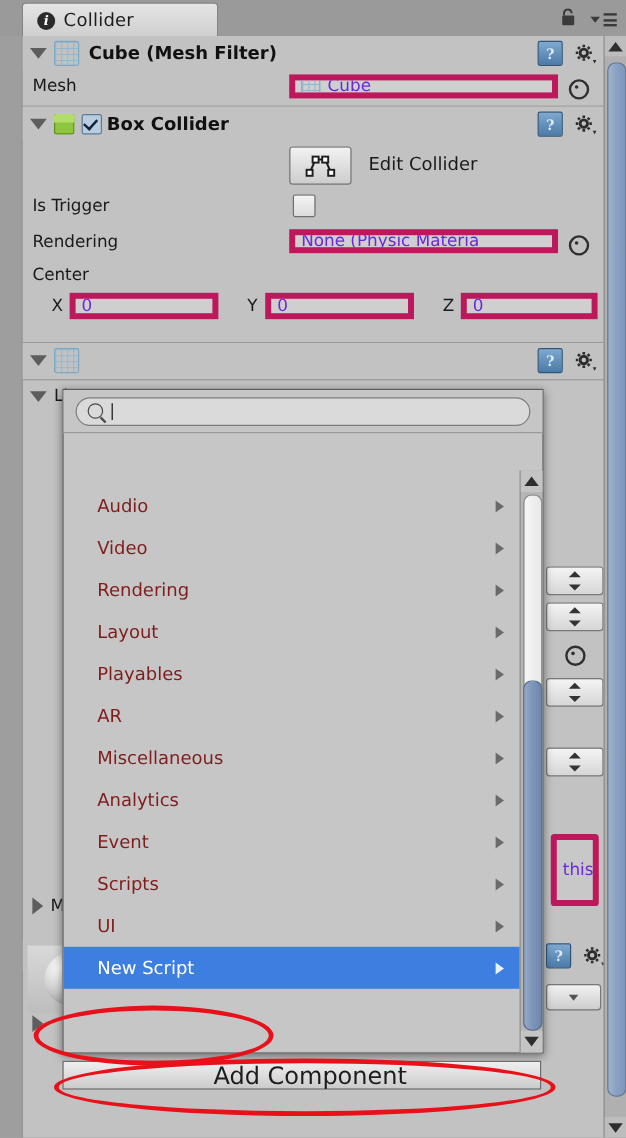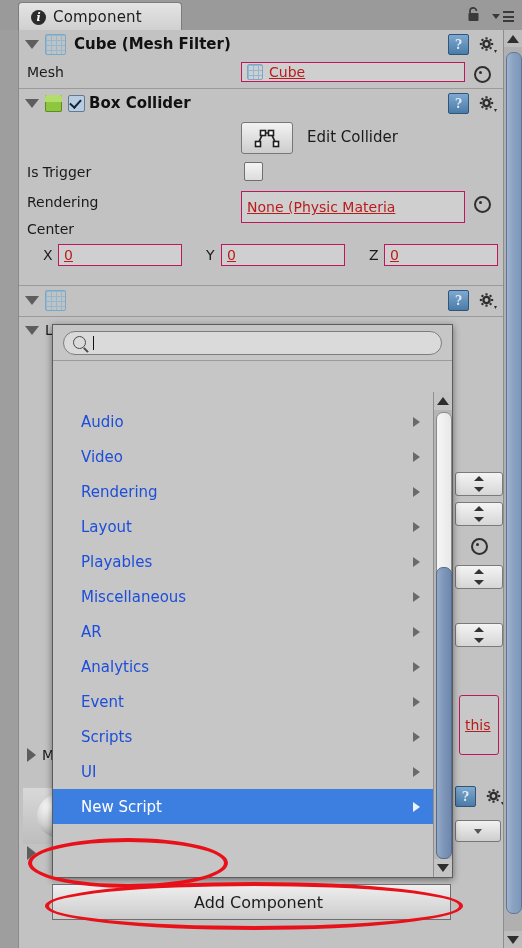--- a/index.html
+++ b/index.html
@@ -57,23 +57,23 @@
               border:solid #15233a;border-width:0 2.4px 2.4px 0;transform:rotate(42deg);}
   .hdr-right{position:absolute;right:6px;top:4px;display:flex;align-items:center;gap:9px;}
   .help-ico{width:19px;height:19px;border-radius:2px;background:linear-gradient(#7fa9cf,#4a7ba8);
             border:1px solid #30557a;color:#dce9f5;font-size:12px;font-weight:bold;
             display:flex;align-items:center;justify-content:center;
             font-family:"DejaVu Serif",serif;}
   .gear-ico{width:20px;height:18px;position:relative;}
 
   .row{height:26px;display:flex;align-items:center;padding-left:8px;position:relative;}
   .lbl{font-size:14px;color:#1a1a1a;}
-  .field{position:absolute;background:#cfcfcf;border:1px solid #be185d;height:20px;
+  .field{position:absolute;background:#cfcfcf;border:5px solid #be185d;height:20px;
          display:flex;align-items:center;padding-left:5px;font-size:14px;box-sizing:border-box;
-         color:#b91c1c;overflow:hidden;white-space:nowrap;text-decoration:underline;}
+         color:#6d28d9;overflow:hidden;white-space:nowrap;}
   .target-ico{position:absolute;width:13px;height:13px;border:2px solid #2f2f2f;border-radius:50%;}
   .target-ico::after{content:"";position:absolute;left:3px;top:3px;width:3px;height:3px;
                      background:#2f2f2f;border-radius:50%;}
   .btn{background:linear-gradient(#f2f2f2,#cdcdcd);border:1px solid #777;border-radius:3px;
        display:flex;align-items:center;justify-content:center;box-sizing:border-box;}
   .ckbox{width:17px;height:17px;background:linear-gradient(#f4f4f4,#dcdcdc);
          border:1px solid #6f6f6f;border-radius:2px;}
   .minicube{width:17px;height:17px;border-radius:2px;background:#8dc63f;
             box-shadow:inset 0 0 0 1px #5f8a22;position:relative;}
   .minicube::before{content:"";position:absolute;left:0;top:0;width:100%;height:45%;
@@ -111,58 +111,58 @@
   .mag{width:11px;height:11px;border:1.8px solid #4a4a4a;border-radius:50%;position:relative;
        flex:0 0 auto;}
   .mag::after{content:"";position:absolute;right:-4px;bottom:-3px;width:6px;height:1.8px;
               background:#4a4a4a;transform:rotate(45deg);}
   .caret-text{width:1px;height:14px;background:#111;}
   .popup-title{height:30px;background:linear-gradient(#e6e6e6,#d2d2d2);
                border-bottom:1px solid #9b9b9b;display:flex;align-items:center;
                justify-content:center;font-weight:bold;font-size:15px;color:#1a1a1a;}
   .menu-list{position:absolute;left:0;top:67px;width:381px;height:455px;overflow:hidden;}
   .mitem{height:35px;display:flex;align-items:center;padding-left:28px;position:relative;
-         font-size:15px;color:#1d4ed8;box-sizing:border-box;}
+         font-size:15px;color:#7f1d1d;box-sizing:border-box;}
   .mitem.sel{background:#3d7fe0;color:#fff;}
   .mitem .sub{position:absolute;right:14px;width:0;height:0;
               border-top:5px solid transparent;border-bottom:5px solid transparent;
               border-left:7px solid #6a6a6a;}
   .mitem.sel .sub{border-left-color:#eaf1fb;}
   .pop-scroll{position:absolute;right:0;top:67px;width:18px;height:485px;background:#b6b6b6;
               border-left:1px solid #8f8f8f;}
   .ps-up,.ps-dn{position:absolute;left:0;width:18px;height:18px;background:#c4c4c4;}
   .ps-up{top:0;} .ps-dn{bottom:0;}
   .ps-track{position:absolute;left:2px;top:20px;width:14px;height:445px;border-radius:7px;
             background:linear-gradient(90deg,#f6f6f6,#e8e8e8);border:1px solid #8a8a8a;}
   .ps-thumb{position:absolute;left:2px;top:175px;width:14px;height:290px;border-radius:7px;
             background:linear-gradient(90deg,#93a9c6,#7d95b8 50%,#6e87ad);
             border:1px solid #556d8c;}
 
   
-  .addcomp{position:absolute;left:52px;top:884px;width:399px;height:36px;
+  .addcomp{position:absolute;left:52px;top:884px;width:399px;height:24px;
            background:linear-gradient(#efefef,#cbcbcb);border:1px solid #6e6e6e;
            display:flex;align-items:center;justify-content:center;
-           font-size:16px;color:#1c1c1c;box-sizing:border-box;padding-left:14px;}
+           font-size:20px;color:#1c1c1c;box-sizing:border-box;padding-left:14px;}
 
   
   .ann{position:absolute;border:4px solid #e8111a;border-radius:50%;pointer-events:none;}
   .matprev{position:absolute;left:22px;top:788px;width:54px;height:56px;
            background:linear-gradient(#d9d9d9,#bdbdbd);overflow:hidden;}
   .matprev i{position:absolute;left:14px;top:6px;width:44px;height:44px;border-radius:50%;
              background:radial-gradient(circle at 32% 28%,#ffffff,#cfcfcf 45%,#6e6e6e 100%);}
 </style>
 </head>
 <body>
 
 <div class="root">
 
   <div class="tabbar">
     <div class="tab">
       <span class="info-icon">i</span>
-      <span class="tab-label">Component</span>
+      <span class="tab-label">Collider</span>
     </div>
     <svg class="lock-icon" viewBox="0 0 13 15">
       <path d="M3 6 V4 a3.2 3.2 0 0 1 6.4 0" fill="none" stroke="#3a3a3a" stroke-width="1.7"></path>
       <rect x="1.5" y="6" width="10" height="8" rx="1" fill="#3a3a3a"></rect>
     </svg>
     <div class="menu-icon">
       <span class="caretdn"></span>
       <span class="burger">
           <i></i>
           <i></i>
@@ -246,21 +246,21 @@
         <span class="lbl" style="position:absolute;left:288px;top:11px;font-size:15px;">Edit Collider</span>
       </div>
 
       <div class="row" style="height:30px;">
         <span class="lbl">Is Trigger</span>
         <span class="ckbox" style="position:absolute;left:225px;top:5px;"></span>
       </div>
 
       <div class="row" style="height:30px;">
         <span class="lbl">Rendering</span>
-        <span class="field" style="left:222px;top:4px;width:224px;height:32px;">None (Physic Materia</span>
+        <span class="field" style="left:222px;top:4px;width:224px;height:20px;">None (Physic Materia</span>
         <span class="target-ico" style="left:455px;top:9px;"></span>
       </div>
 
       <div class="row" style="height:24px;">
         <span class="lbl">Center</span>
       </div>
 
       <div class="row" style="height:28px;">
         <span class="lbl" style="position:absolute;left:24px;">X</span>
         <span class="field" style="left:39px;top:3px;width:124px;height:22px;">0</span>
@@ -378,25 +378,25 @@
         </div>
       <div class="mitem">
         <span>Layout</span>
           <span class="sub"></span>
         </div>
       <div class="mitem">
         <span>Playables</span>
           <span class="sub"></span>
         </div>
       <div class="mitem">
+        <span>AR</span>
+          <span class="sub"></span>
+        </div>
+      <div class="mitem">
         <span>Miscellaneous</span>
-          <span class="sub"></span>
-        </div>
-      <div class="mitem">
-        <span>AR</span>
           <span class="sub"></span>
         </div>
       <div class="mitem">
         <span>Analytics</span>
           <span class="sub"></span>
         </div>
       <div class="mitem">
         <span>Event</span>
           <span class="sub"></span>
         </div>

